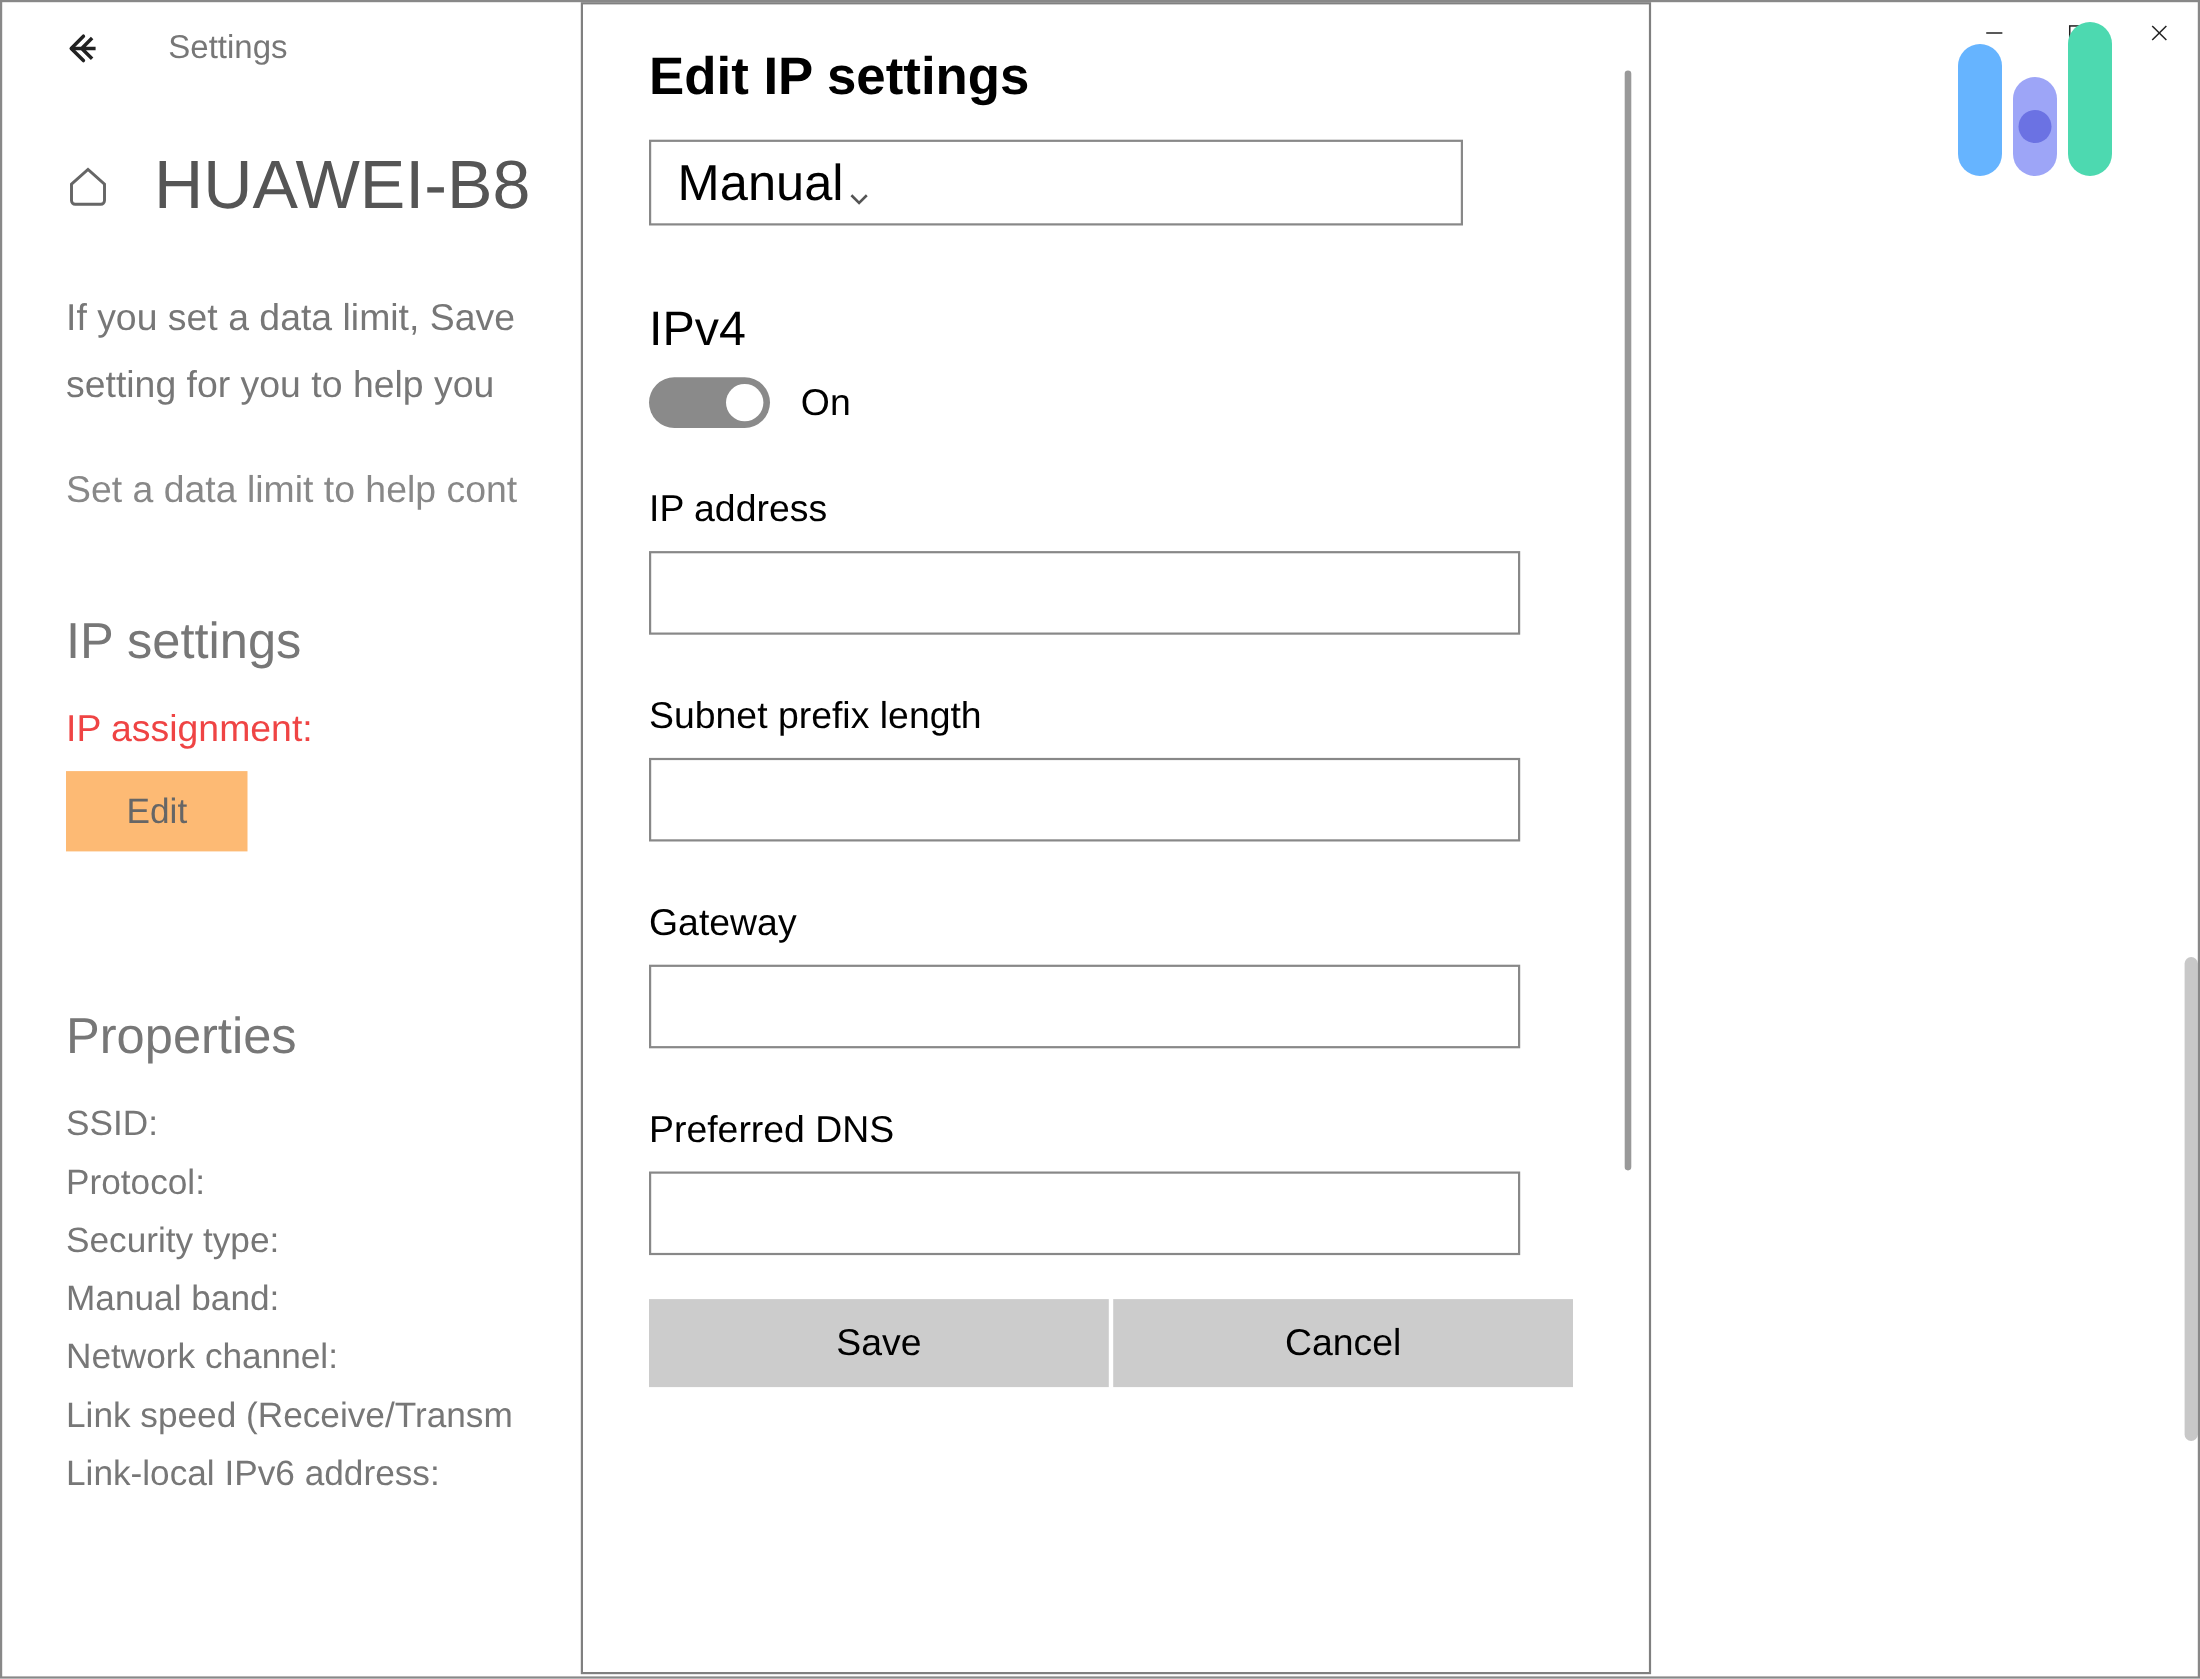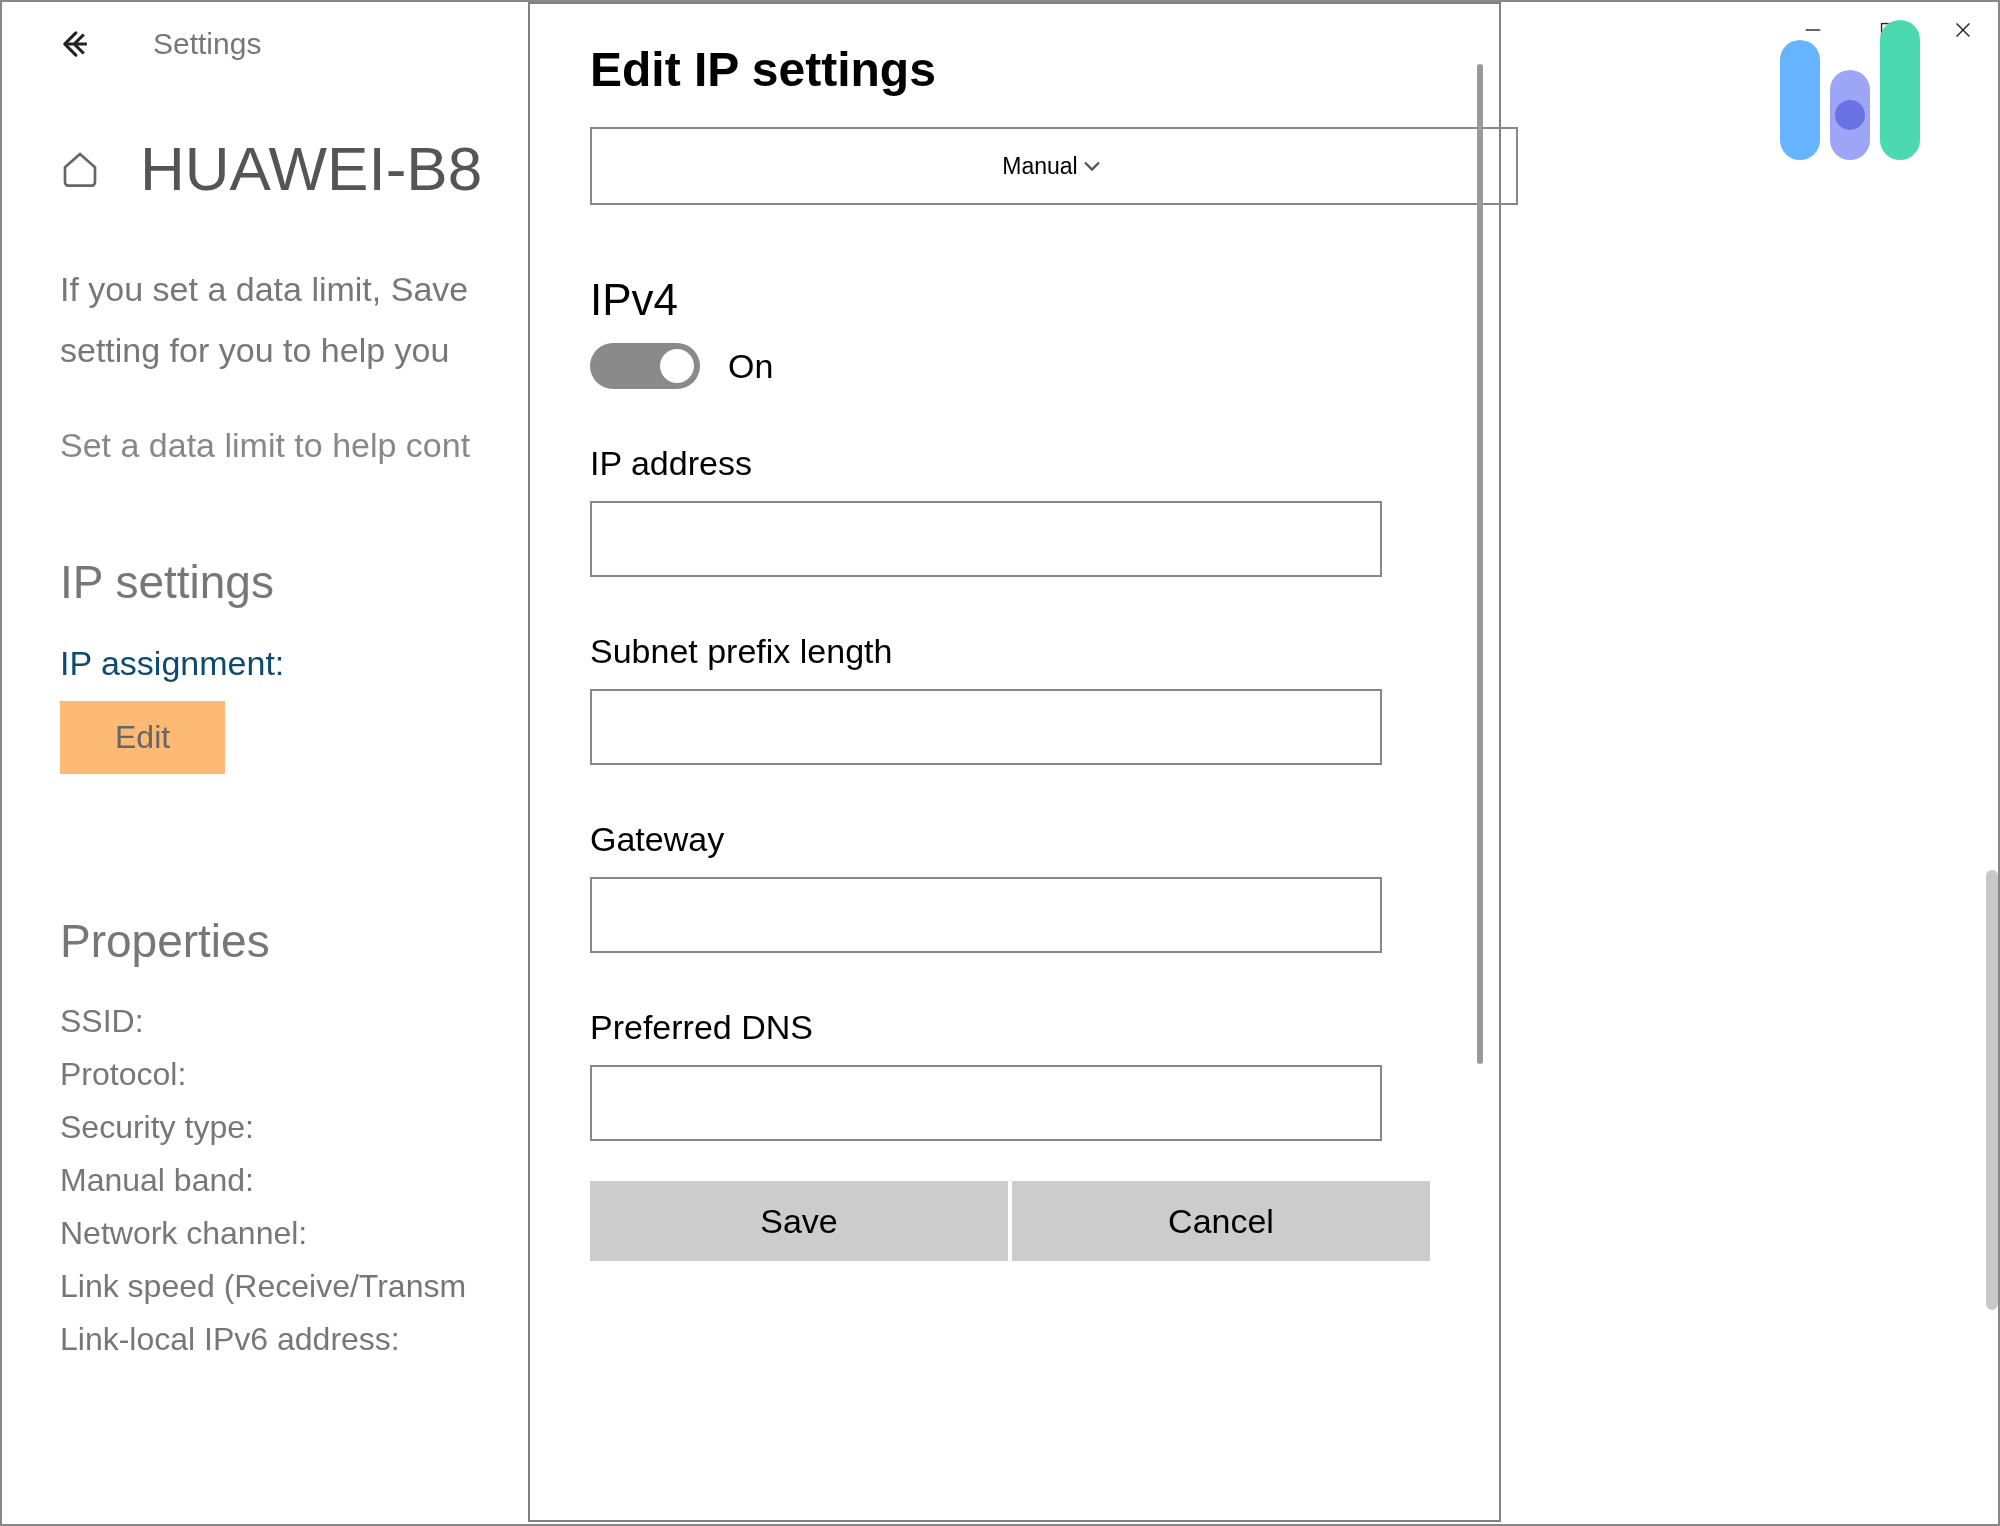--- a/index.html
+++ b/index.html
@@ -35,21 +35,21 @@
 
     .bg-title-row { display: flex; align-items: center; gap: 40px; margin-bottom: 60px; }
     .home-icon { width: 40px; height: 40px; color: #666; }
     .home-icon svg { width:100%; height:100%; }
     .bg-title { font-size: 62px; font-weight: 400; color: #555; }
 
     .bg-text { font-size: 34px; color: #777; line-height: 1.5; margin-bottom: 10px; }
     .bg-link { font-size: 34px; color: #888; margin-top: 50px; margin-bottom: 90px; }
 
     .bg-h2 { font-size: 46px; font-weight: 400; color: #777; margin-bottom: 35px; margin-top: 88px; }
-    .bg-label { font-size: 34px; color: #0c4a6e; margin-bottom: 18px; }
+    .bg-label { font-size: 34px; color: #ef4444; margin-bottom: 18px; }
     .bg-edit-btn {
       display: inline-block;
       background: #fdba74;
       color: #666;
       padding: 18px 55px;
       font-size: 32px;
     }
     .prop-list { margin-top: 30px; }
     .prop-list div { font-size: 32px; color: #777; margin: 16px 0; }
 
@@ -120,24 +120,24 @@
       font-size: 48px;
       font-weight: 600;
       color: #000;
       margin-bottom: 30px;
     }
     .select-box {
       border: 2px solid #888;
       height: 78px;
       display: flex;
       align-items: center;
-      justify-content: center;
+      justify-content: flex-start;
       padding: 0 24px;
-      font-size: 23px;
-      width: 928px;
+      font-size: 46px;
+      width: 740px;
     }
     .chevron { width: 28px; height: 28px; }
     .chevron svg { width:100%; height:100%; stroke:#555; stroke-width:2; fill:none; }
 
     .section-h {
       font-size: 44px;
       font-weight: 400;
       margin-top: 70px;
       margin-bottom: 18px;
     }

